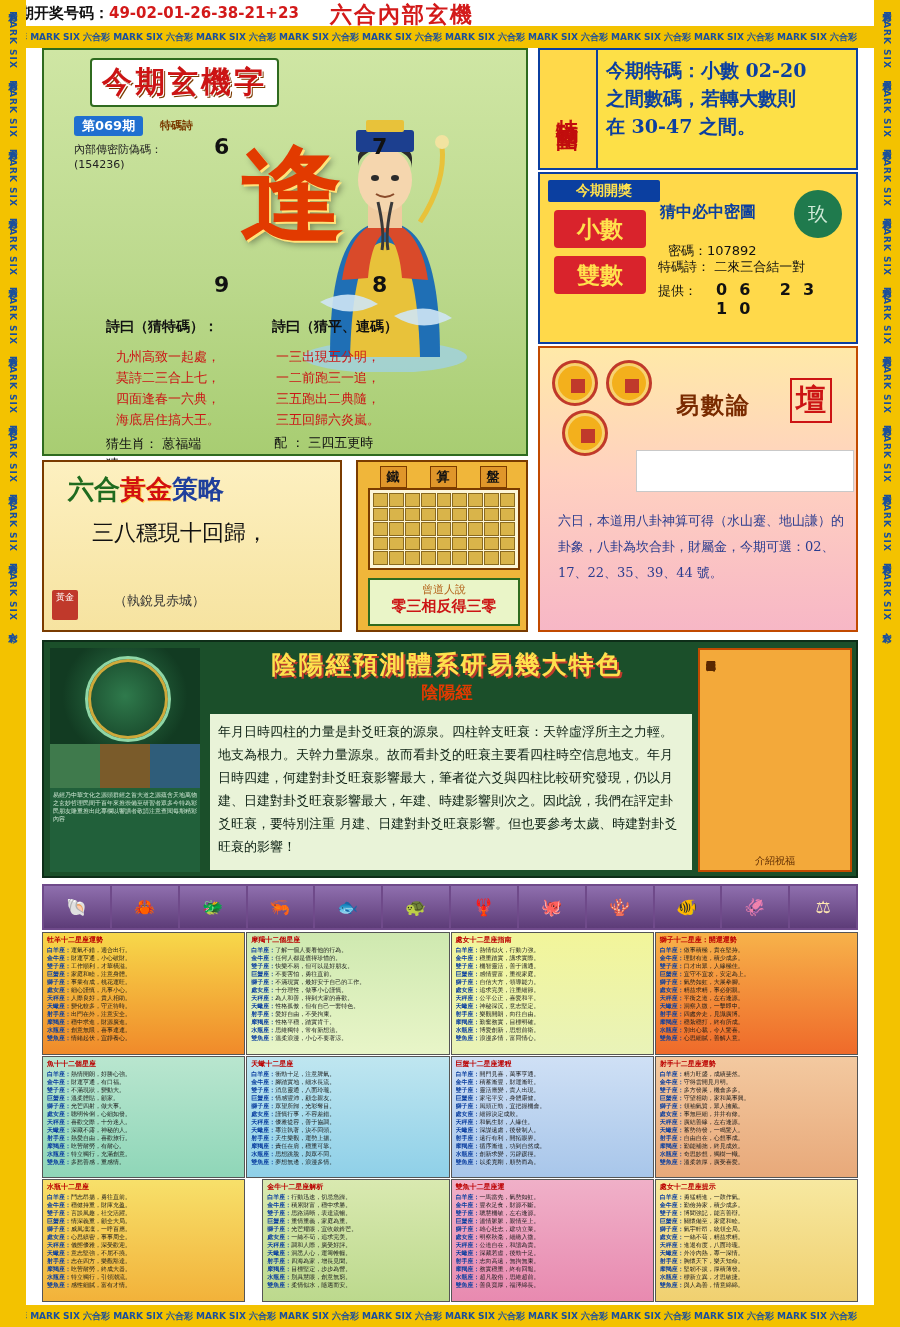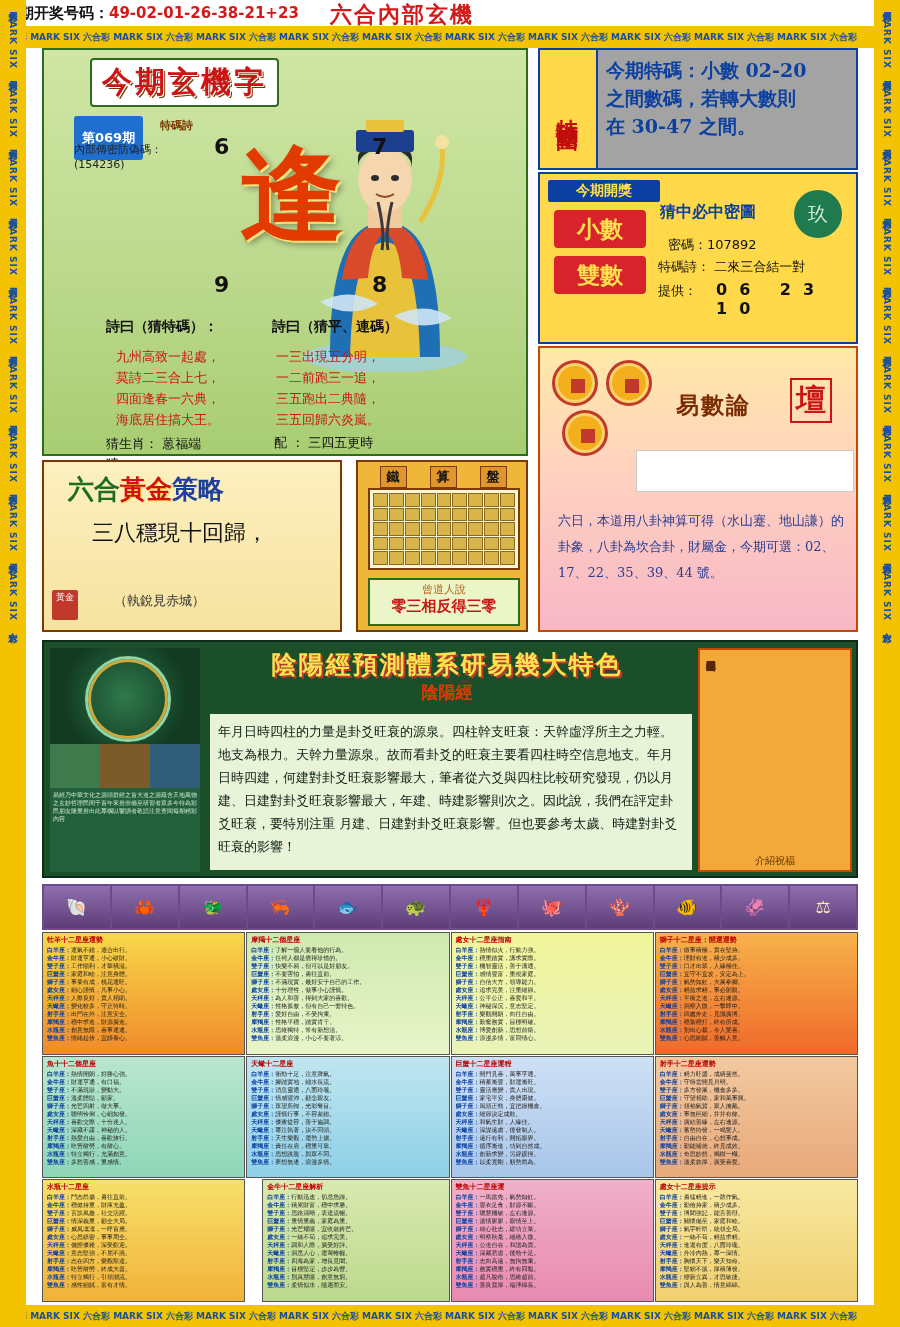--- a/index.html
+++ b/index.html
@@ -72,21 +72,21 @@
     letter-spacing:3px;
     text-shadow:1px 1px 0 #fff, 2px 2px 0 #7a3b00;
     background:#fff;
     padding:2px 10px;
     border:2px solid #2f6b1f;
     border-radius:4px;
   }
   .issue-badge {
     position:absolute; left:30px; top:66px;
     background:#1f6fd0; color:#fff; font-size:13px; font-weight:bold;
-    padding:13px 8px; border-radius:3px;
+    padding:1px 8px; border-radius:3px;
   }
   .secret-code {
     position:absolute; left:30px; top:92px;
     font-size:11px; color:#222; line-height:15px;
   }
   .temacode-label {
     position:absolute; left:116px; top:68px;
     font-size:11px; color:#7a3b00; font-weight:bold;
   }
   .big-char {
@@ -125,21 +125,21 @@
   .gl2 { top:404px; }
   .pair-line { position:absolute; left:230px; top:384px; font-size:13px; color:#111; }
   .app-badge {
     position:absolute; left:108px; top:412px;
     font-size:13px; color:#111; font-weight:bold;
   }
 
   
   .panel-range {
     position:absolute; left:512px; top:0px; width:320px; height:122px;
-    background:#a3a3a3; border:2px solid #0b3fa0;
+    background:#fde047; border:2px solid #0b3fa0;
     display:flex;
   }
   .range-tag {
     width:58px; background:#ffd94a; border-right:2px solid #0b3fa0;
     display:flex; align-items:center; justify-content:center;
     writing-mode:vertical-rl;
     font-size:22px; font-weight:bold; color:#c10d0d;
     letter-spacing:4px;
     font-family:"DejaVu Serif","Liberation Serif",serif;
   }
@@ -176,21 +176,21 @@
   }
   .seal {
     position:absolute; left:254px; top:16px; width:48px; height:48px;
     border-radius:50%; background:#1f7a4d; color:#cfe9d8;
     display:flex; align-items:center; justify-content:center;
     font-size:20px; font-family:"DejaVu Serif","Liberation Serif",serif;
   }
   .draw-kv {
     position:absolute; font-size:13px; color:#111;
   }
-  .kv1 { left:128px; top:62px; }
+  .kv1 { left:128px; top:68px; }
   .kv2 { left:118px; top:84px;text-align:right; }
   .kv3 { left:118px; top:108px; }
   .kv-nums { position:absolute; left:176px; top:106px; font-size:16px; font-weight:bold; color:#111; letter-spacing:12px; }
 
   
   .panel-forum {
     position:absolute; left:512px; top:298px; width:320px; height:286px;
     background:linear-gradient(180deg,#ffe9a8 0%,#ffd1c0 45%,#f7b7c6 100%);
     border:2px solid #c24a00;
     overflow:hidden;

